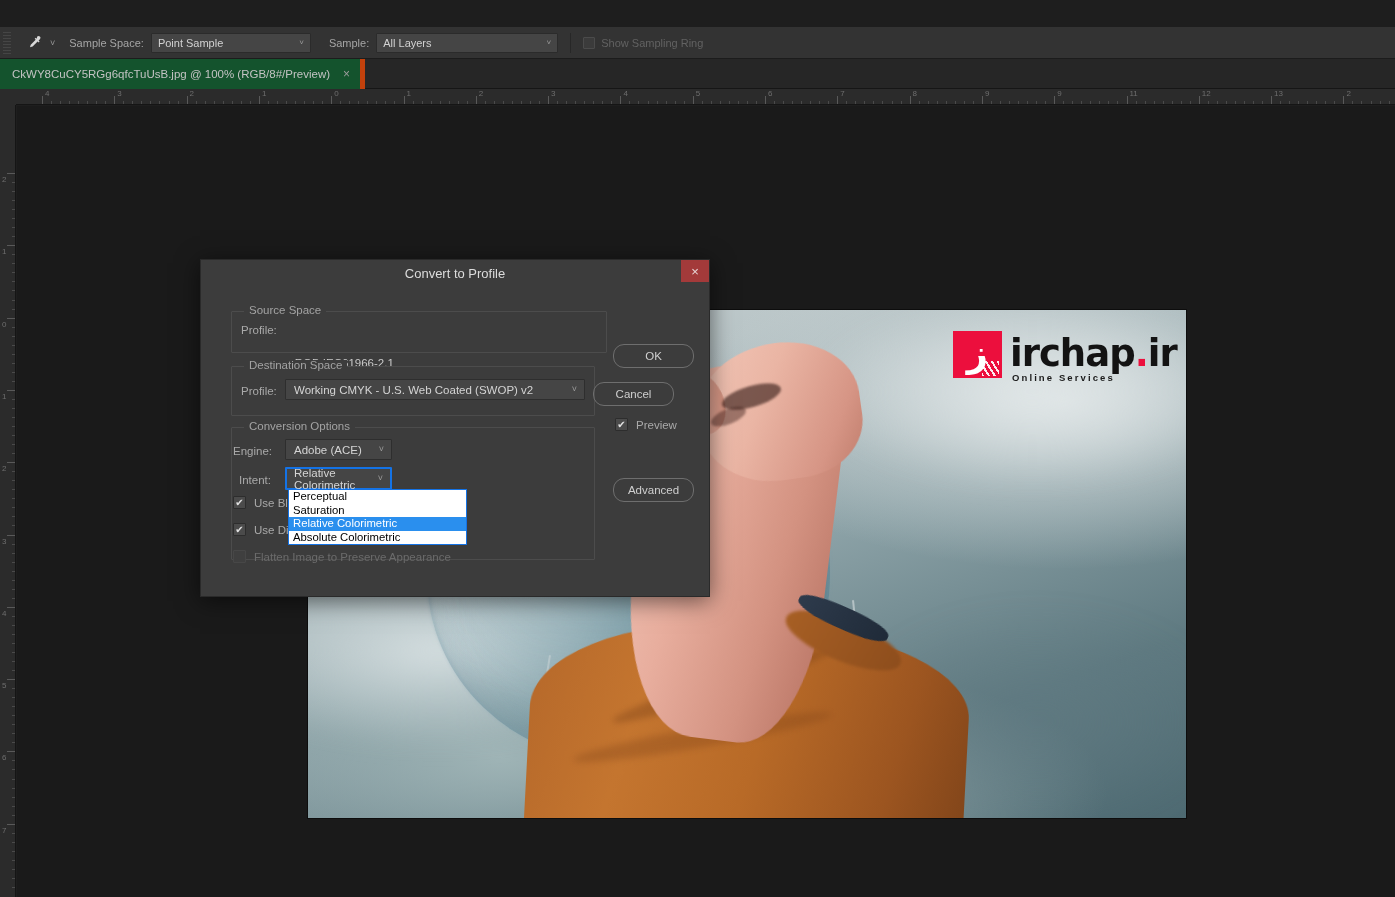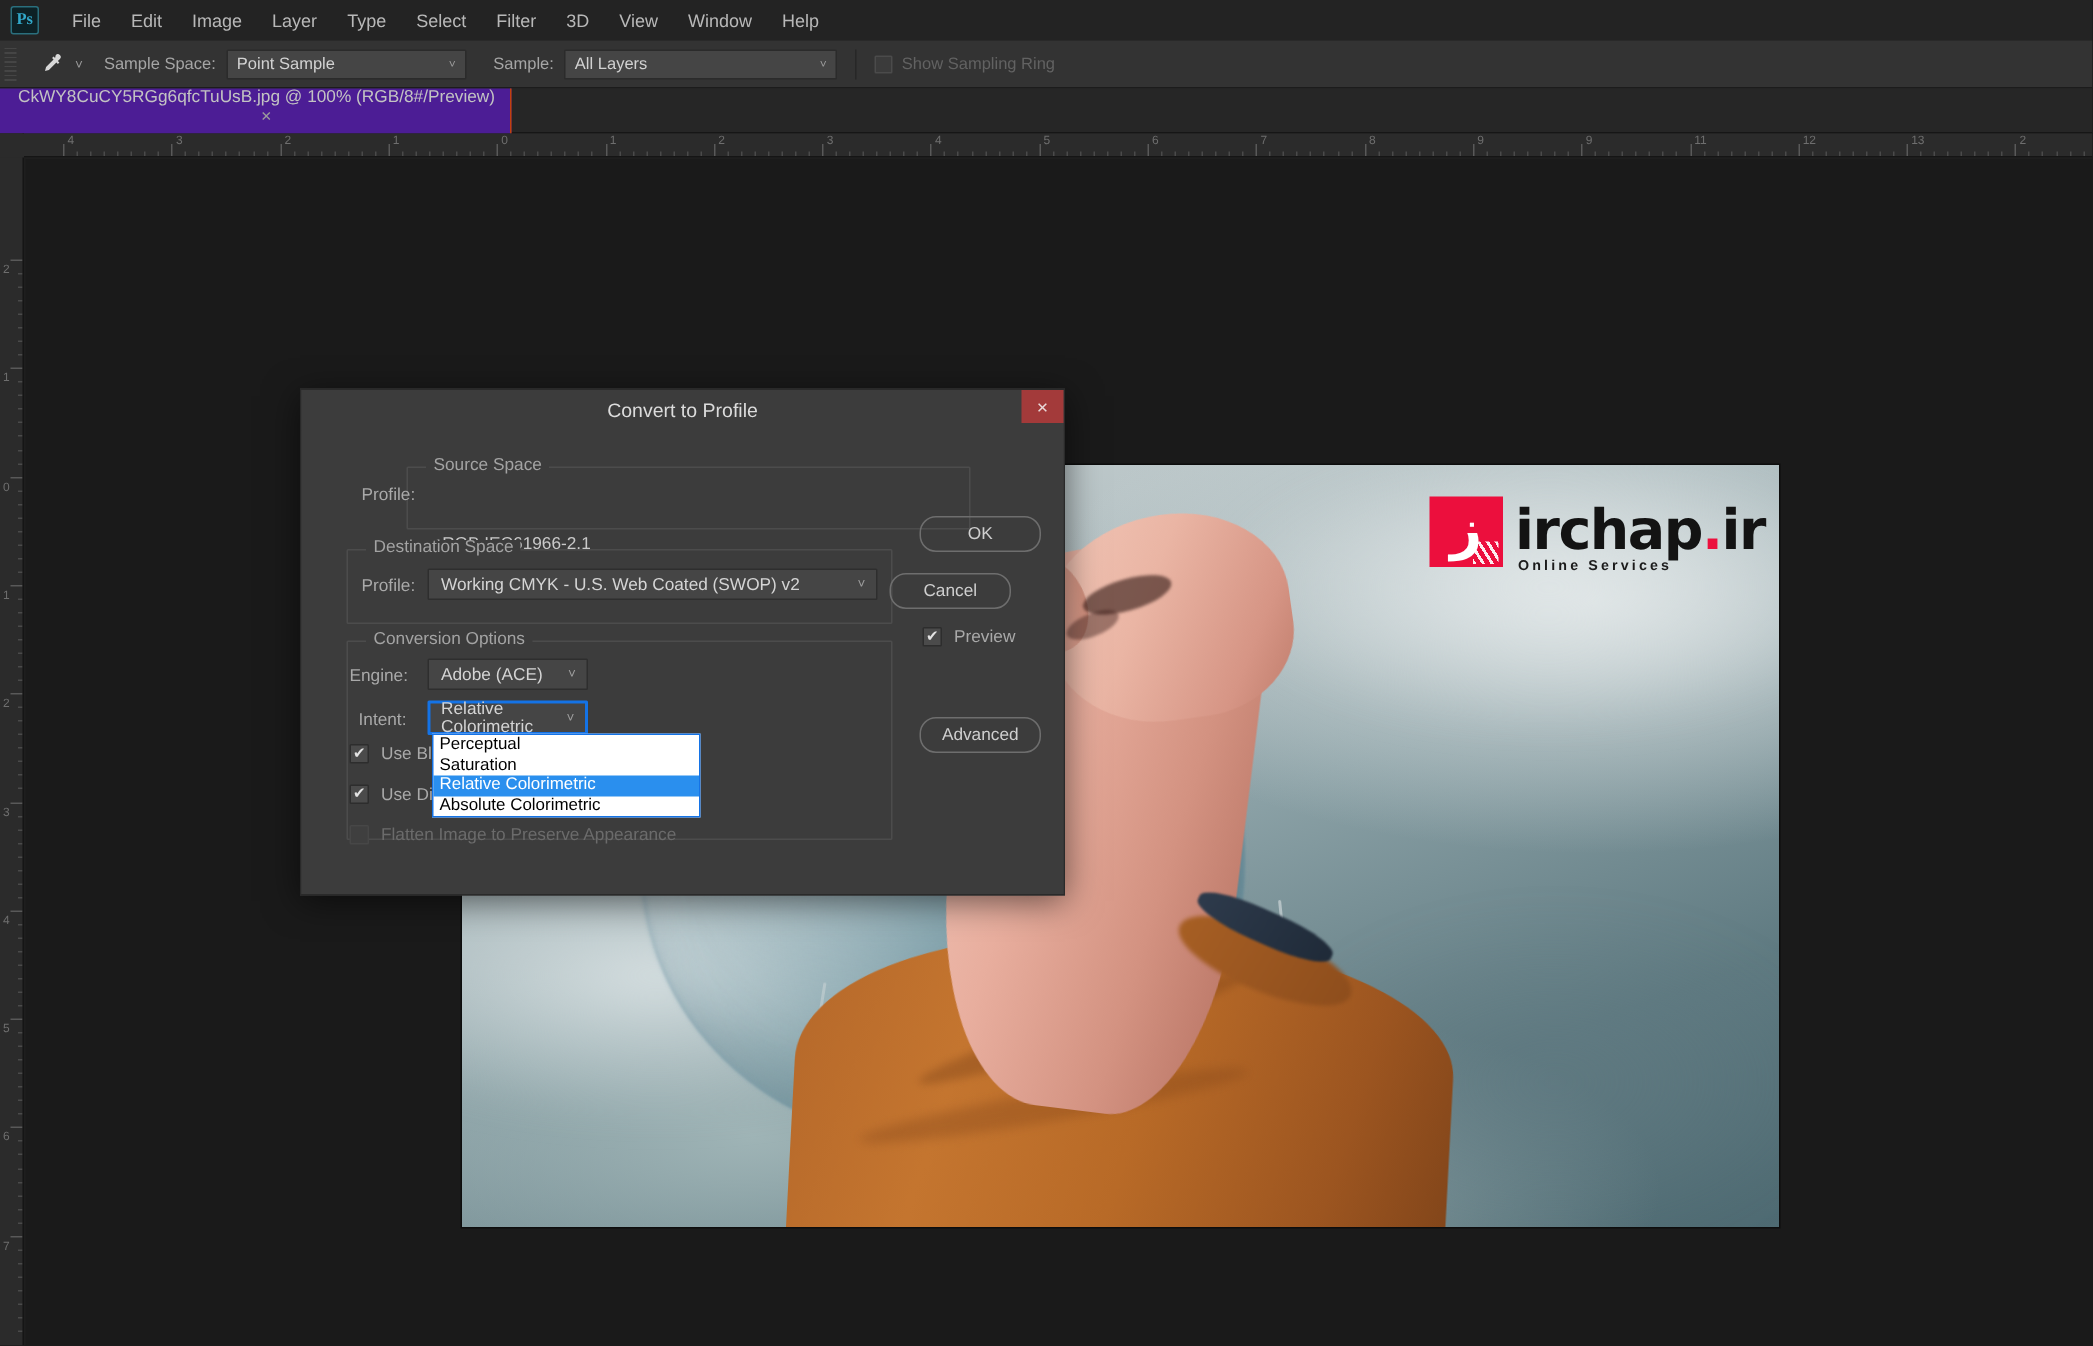--- a/index.html
+++ b/index.html
@@ -62,22 +62,22 @@
   }
   .ob-dim{ color:#626262; font-size:11px; }
 
   
   .tabstrip{
     position:absolute; left:0; top:59px; width:1395px; height:30px;
     background:#262626; border-bottom:1px solid #161616;
   }
   .doctab{
     position:absolute; left:0; top:0; height:30px;
-    background:#4c1d95; display:flex; align-items:center;
-    padding:0 10px 0 12px; border-right:1px solid #c2410c;flex-direction:column;
+    background:#14532d; display:flex; align-items:center;
+    padding:0 10px 0 12px; border-right:5px solid #c2410c;
   }
   .doctab .t{ color:#c3c3c3; font-size:11.5px; white-space:nowrap; }
   .doctab .x{ color:#9c9c9c; font-size:12px; margin-left:13px; line-height:1; }
 
   
   .ruler-h{
     position:absolute; left:16px; top:89px; width:1379px; height:16px;
     background:#2b2b2b; border-bottom:1px solid #151515; overflow:hidden;
   }
   .ruler-v{
@@ -322,34 +322,20 @@
     height:13.6px; line-height:13.6px; font-size:11.3px; color:#000000;
     padding-left:4px; white-space:nowrap;
   }
   .ddl-item.sel2{ background:#2a8fee; color:#ffffff; }
 </style>
 </head>
 <body>
 
 <div id="app">
 
-  <div class="menubar">
-    <div class="ps-logo">Ps</div>
-    <div class="menu-item">File</div>
-    <div class="menu-item">Edit</div>
-    <div class="menu-item">Image</div>
-    <div class="menu-item">Layer</div>
-    <div class="menu-item">Type</div>
-    <div class="menu-item">Select</div>
-    <div class="menu-item">Filter</div>
-    <div class="menu-item">3D</div>
-    <div class="menu-item">View</div>
-    <div class="menu-item">Window</div>
-    <div class="menu-item">Help</div>
-  </div>
 
   <div class="optionsbar">
     <div class="grip"></div>
     <div class="tool-swatch">
       <svg width="16" height="16" viewBox="0 0 16 16">
         <path d="M11.2 1.6a1.9 1.9 0 0 1 2.7 2.7l-1.3 1.3 1 1-1 1-1-1-5 5-2.6.7.7-2.6 5-5-1-1 1-1 1 1z" fill="#d8d8d8"></path>
       </svg>
     </div>
     <div class="tool-caret">˅</div>
     <div class="ob-label">Sample Space:</div>
@@ -678,21 +664,21 @@
   <div class="dlg">
 
     <div class="dlg-title">
       <span class="txt">Convert to Profile</span>
       <span class="dlg-close">×</span>
     </div>
 
     <div class="dlg-body">
       <div class="dlg-inner">
 
-        <div class="grp" style="left:18px; top:14px; width:376px; height:42px;margin-left:40px;">
+        <div class="grp" style="left:18px; top:14px; width:376px; height:42px;">
           <span class="grp-title">Source Space</span>
         </div>
         <span class="lbl" style="position:absolute; left:28px; top:27px;">Profile:</span>
         <span class="val" style="position:absolute; left:76px; top:27px;margin-top:33px;">sRGB IEC61966-2.1</span>
 
         <div class="grp" style="left:18px; top:69px; width:364px; height:50px;">
           <span class="grp-title">Destination Space</span>
         </div>
         <span class="lbl" style="position:absolute; left:28px; top:88px;">Profile:</span>
         <div class="sel" style="position:absolute; left:72px; top:82px; width:300px;">

